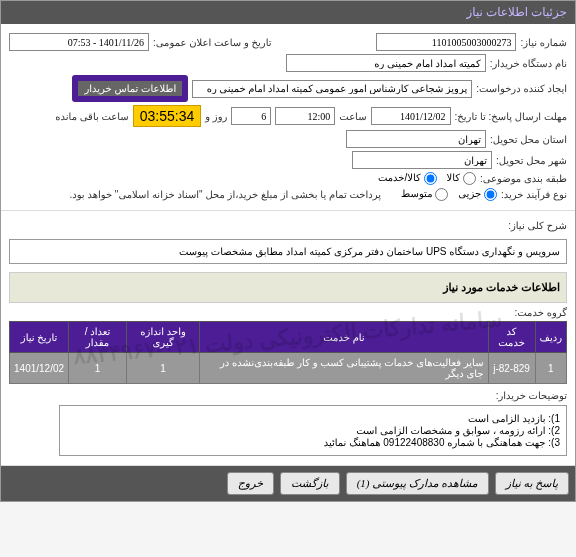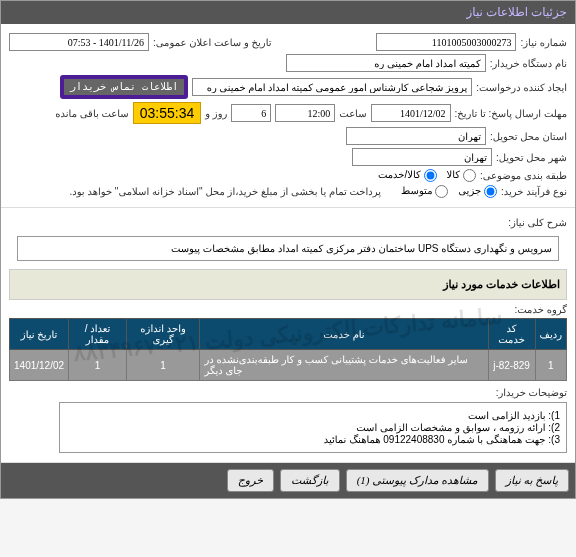--- a/index.html
+++ b/index.html
@@ -7,29 +7,29 @@
 .container { width: 576px; background: #fff; border: 1px solid #999; }
 .header-bar { background: #555; color: #c4b5fd; padding: 4px 8px; font-size: 12px; font-family: Liberation Serif, serif; }
 .section { padding: 6px 8px; border-bottom: 1px solid #ddd; }
 .row { display: flex; align-items: center; margin: 3px 0; gap: 4px; flex-wrap: wrap; }
 .label { color: #333; font-size: 10px; white-space: nowrap; }
 .input { border: 1px solid #888; background: #fff; padding: 2px 4px; font-size: 10px; height: 18px; font-family: Tahoma; }
 .input-wide { width: 140px; }
 .input-xwide { width: 200px; }
 .input-sm { width: 60px; }
 .input-xs { width: 40px; }
-.btn-small { background: #666; color: #fff; border: 4px solid #4c1d95; padding: 2px 6px; font-size: 10px; cursor: pointer; border-radius: 3px; font-family: Liberation Mono, monospace; }
+.btn-small { background: #666; color: #fff; border: 6px solid #4c1d95; padding: 2px 6px; font-size: 10px; cursor: pointer; border-radius: 3px; font-family: Liberation Sans, sans-serif; }
 .yellow-box { background: #ffcc00; border: 1px solid #cc9900; padding: 2px 6px; font-size: 14px; }
 .radio-label { font-size: 10px; margin-left: 6px; }
 input[type=radio] { vertical-align: middle; }
 .panel-title { background: #e8e8d8; border: 1px solid #ccc; padding: 8px 6px; font-weight: bold; font-size: 11px; margin-top: 4px; }
-.desc-box { border: 1px solid #999; padding: 6px; margin: 4px 8px; background: #fff; font-size: 10px; width: 100%; }
+.desc-box { border: 1px solid #999; padding: 6px; margin: 4px 0; background: #fff; font-size: 10px; width: 100%; }
 .group-box { background: #ddd; border: 1px solid #aaa; padding: 4px 6px; font-size: 10px; width: 100%; }
 .table { width: 100%; border-collapse: collapse; margin-top: 2px; font-size: 10px; }
-.table th { background: #0c4a6e; color: #fff; padding: 4px; border: 1px solid #555; font-weight: normal; }
+.table th { background: #4c1d95; color: #fff; padding: 4px; border: 1px solid #555; font-weight: normal; }
 .table td { background: #999; color: #fff; padding: 4px; border: 1px solid #777; text-align: center; }
 .notes-box { border: 1px solid #999; padding: 6px; background: #fff; font-size: 10px; width: 508px; }
 .notes-box div { margin: 1px 0; }
 .footer { background: #555; padding: 6px; display: flex; gap: 6px; justify-content: flex-start; }
 .btn { background: #e8e8e8; border: 1px solid #888; padding: 4px 10px; font-size: 11px; cursor: pointer; border-radius: 3px; font-family: Tahoma; font-style: italic; }
 .watermark-area { position: relative; }
 .watermark { position: absolute; top: 50%; left: 50%; transform: translate(-50%, -50%) rotate(-5deg); font-size: 22px; color: rgba(0,0,0,0.12); font-weight: bold; pointer-events: none; white-space: nowrap; letter-spacing: 2px; }
 </style>
 </head>
 <body>
@@ -119,21 +119,21 @@
           <th>نام خدمت</th>
           <th>واحد اندازه گیری</th>
           <th>تعداد / مقدار</th>
           <th>تاریخ نیاز</th>
         </tr>
       </thead>
       <tbody>
         <tr>
           <td>1</td>
           <td>j-82-829</td>
-          <td style="text-align:left">سایر فعالیت‌های خدمات پشتیبانی کسب و کار طبقه‌بندی‌نشده در جای دیگر</td>
+          <td style="text-align:right">سایر فعالیت‌های خدمات پشتیبانی کسب و کار طبقه‌بندی‌نشده در جای دیگر</td>
           <td>1</td>
           <td>1</td>
           <td>1401/12/02</td>
         </tr>
       </tbody>
     </table>
 
     <div class="row" style="margin-top:6px; align-items:flex-start">
       <span class="label">توضیحات خریدار:</span>
       <div class="notes-box">

